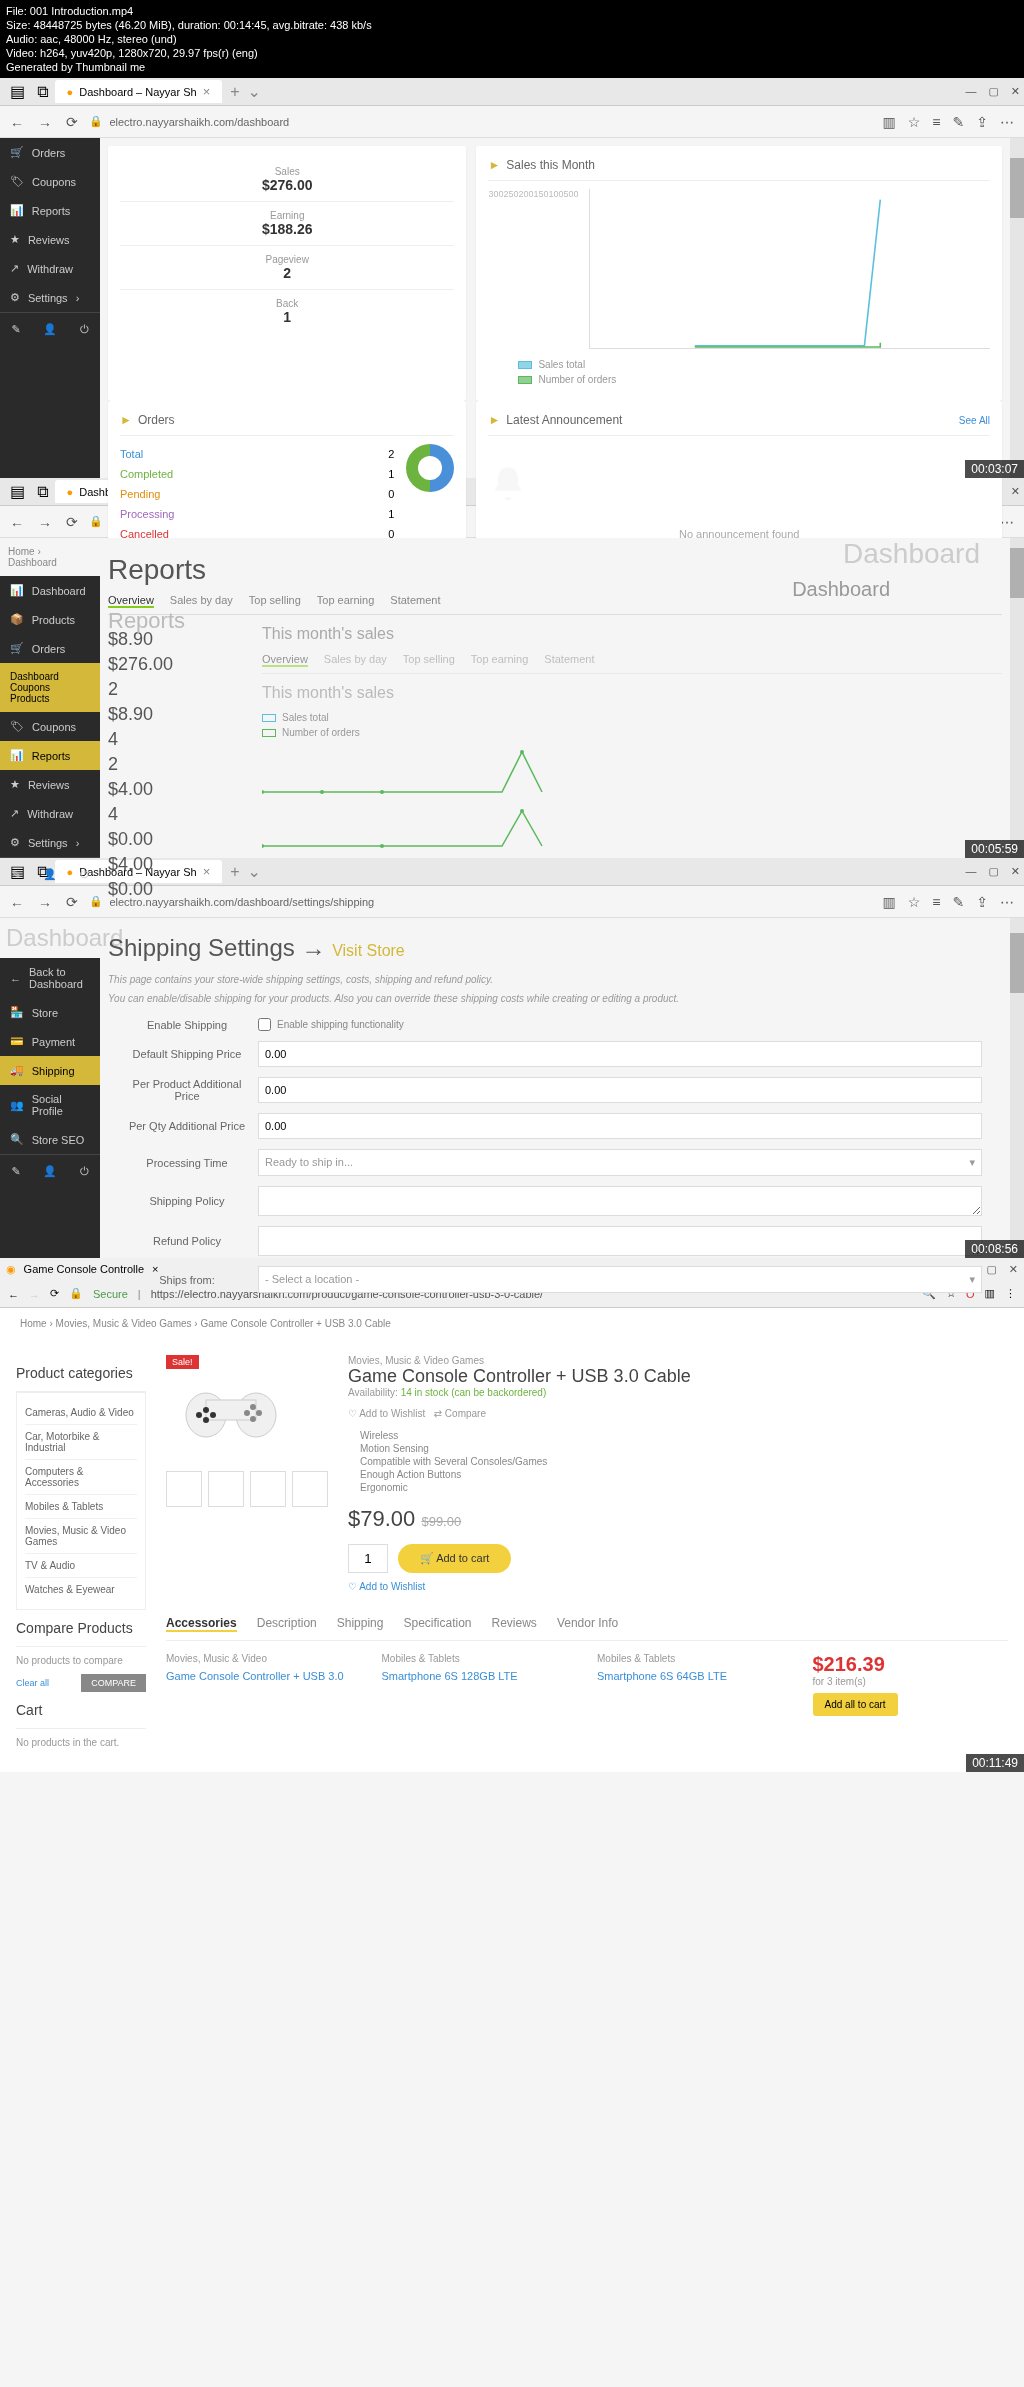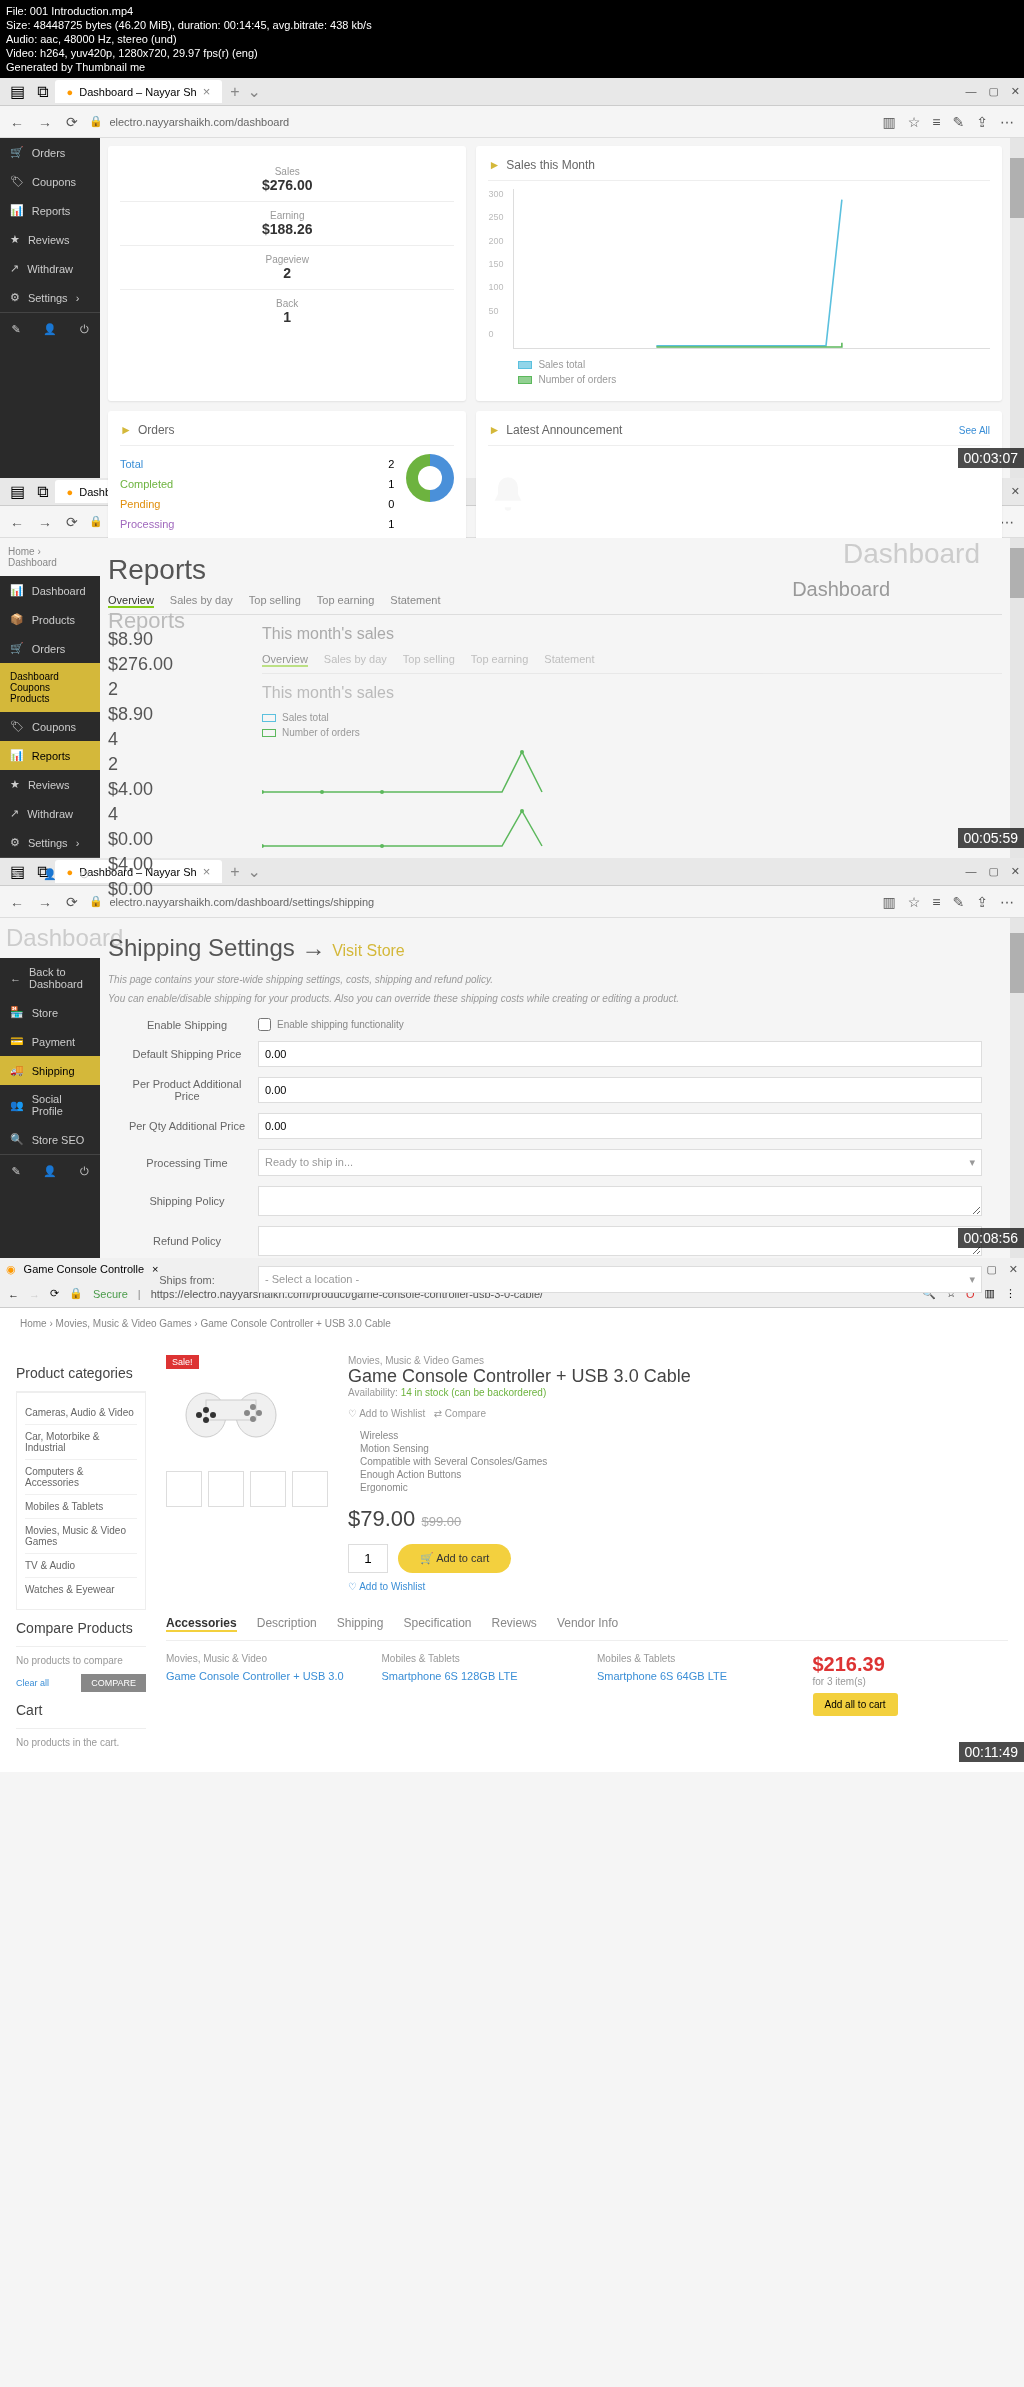--- a/index.html
+++ b/index.html
@@ -12,36 +12,36 @@
 .addrbar{background:#f5f5f5;height:32px;display:flex;align-items:center;padding:0 10px;gap:12px;border-bottom:1px solid #ddd}
 .nav-icons{display:flex;gap:14px;color:#555;font-size:14px}
 .url-box{flex:1;display:flex;align-items:center;gap:6px;font-size:11px;color:#666}
 .right-icons{display:flex;gap:12px;color:#555;font-size:14px}
 .content{display:flex;background:#f5f5f5}
 .sidebar{width:100px;background:#2a2a2a;color:#ccc;font-size:11px}
 .sidebar-item{padding:8px 10px;display:flex;align-items:center;gap:8px;cursor:pointer}
 .sidebar-item.hl{background:#d4b83a;color:#000}
 .sidebar-icons{display:flex;justify-content:space-around;padding:10px 0;border-top:1px solid #444}
 .main{flex:1;padding:8px;position:relative}
-.card{background:#fff;border-radius:3px;padding:12px;margin-bottom:10px;box-shadow:0 1px 2px rgba(0,0,0,0.08)}
+.card{background:#fff;border-radius:3px;padding:12px;box-shadow:0 1px 2px rgba(0,0,0,0.08)}
 .stats-row{display:flex;gap:10px}
 .stat-card{flex:1}
 .stat-item{text-align:center;padding:8px 0;border-bottom:1px solid #eee}
 .stat-label{font-size:10px;color:#999}
 .stat-value{font-size:14px;font-weight:bold;color:#333}
 .card-header{font-size:12px;color:#666;padding-bottom:8px;border-bottom:1px solid #eee;margin-bottom:8px;display:flex;align-items:center;gap:6px}
 .order-row{display:flex;justify-content:space-between;font-size:11px;padding:4px 0}
 .donut{width:48px;height:48px;border-radius:50%;background:conic-gradient(#4a90d9 0 50%,#6db33f 50% 100%);position:relative}
 .donut::after{content:'';position:absolute;top:12px;left:12px;width:24px;height:24px;background:#fff;border-radius:50%}
 .chart-area{height:160px;position:relative;border-left:1px solid #ddd;border-bottom:1px solid #ddd}
 .legend{font-size:10px;color:#999;display:flex;align-items:center;gap:6px;margin:4px 0}
 .legend-box{width:14px;height:8px;border:1px solid}
 .see-all{color:#3a8ed6;font-size:10px;margin-left:auto}
 .bell{width:40px;height:40px;opacity:0.15;margin:20px auto}
-.timestamp{position:absolute;right:0;bottom:10px;background:rgba(0,0,0,0.7);color:#fff;font-size:14px;padding:2px 6px}
+.timestamp{position:absolute;right:0;bottom:0;background:rgba(0,0,0,0.7);color:#fff;font-size:12px;padding:2px 6px}
 .scrollbar{width:14px;background:#e5e5e5;position:relative}
 .scroll-thumb{background:#b0b0b0;width:100%}
 .breadcrumb{font-size:10px;color:#888;padding:8px}
 .reports-title{font-size:28px;color:#555;font-weight:300;padding:8px 0}
 .tabs-row{display:flex;gap:16px;font-size:11px;color:#888;border-bottom:1px solid #ddd;padding-bottom:6px;margin-bottom:10px}
 .tabs-row .active{color:#333;border-bottom:2px solid #84cc16}
 .big-num{font-size:18px;color:#555;margin:4px 0}
 .settings-form{padding:0 20px}
 .form-row{display:flex;align-items:center;margin:10px 0}
 .form-label{width:130px;text-align:center;font-size:11px;color:#666;padding-right:12px}
@@ -162,21 +162,21 @@
             <div class="stat-label">Back</div>
             <div class="stat-value">1</div>
           </div>
 </div>
 <div class="card" style="flex:1.5">
 <div class="card-header">
             <span style="color:#d4b83a">►</span>
             <span>Sales this Month</span>
           </div>
 <div style="display:flex;gap:10px">
-<div style="font-size:9px;color:#bbb;display:flex;flex-direction:column;justify-content:space-between;height:150px">
+<div style="font-size:9px;color:#bbb;display:flex;justify-content:space-between;height:150px">
               <span>300</span>
               <span>250</span>
               <span>200</span>
               <span>150</span>
               <span>100</span>
               <span>50</span>
               <span>0</span>
             </div>
 <div class="chart-area" style="flex:1">
 <svg width="100%" height="100%" viewBox="0 0 180 150">

